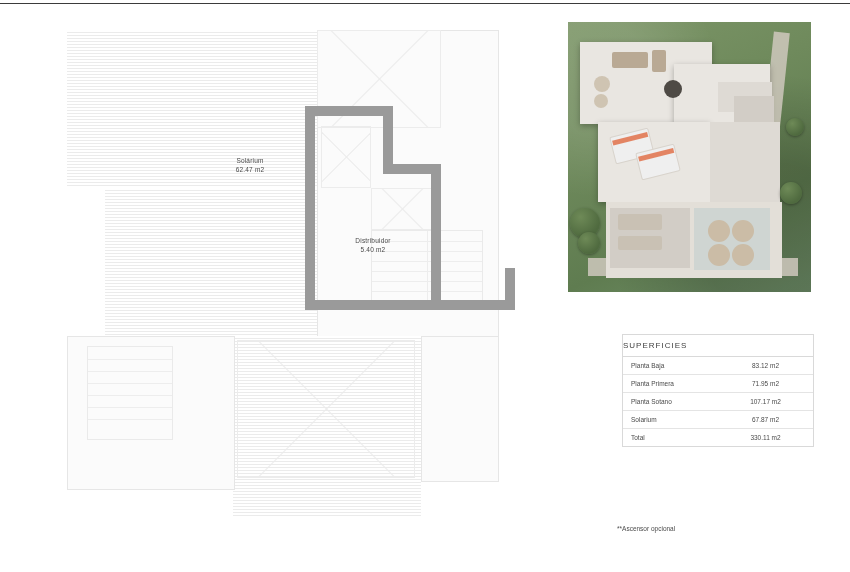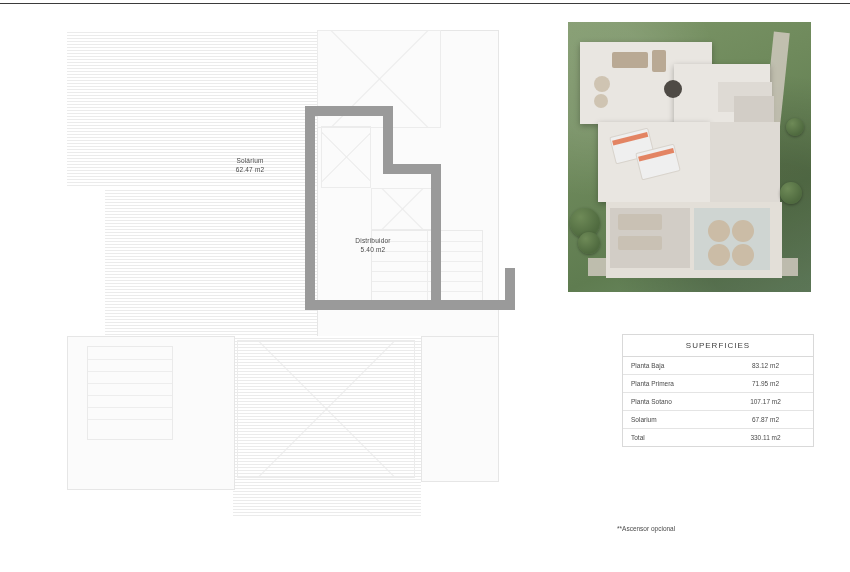--- a/index.html
+++ b/index.html
@@ -170,21 +170,21 @@
   
   .surfaces {
     position: absolute;
     left: 622px;
     top: 334px;
     width: 190px;
     border: 1px solid #d9d9d9;
     background:#fff;
   }
   .surfaces .title {
-    text-align:center;
+    text-align:left;
     font-size: 8px;
     letter-spacing: 1px;
     color:#3d3d3d;
     padding: 6px 0 6px;
     border-bottom: 1px solid #d9d9d9;
   }
   .surfaces .row {
     display:flex;
     border-bottom: 1px solid #e4e4e4;
     font-size: 6.5px;

